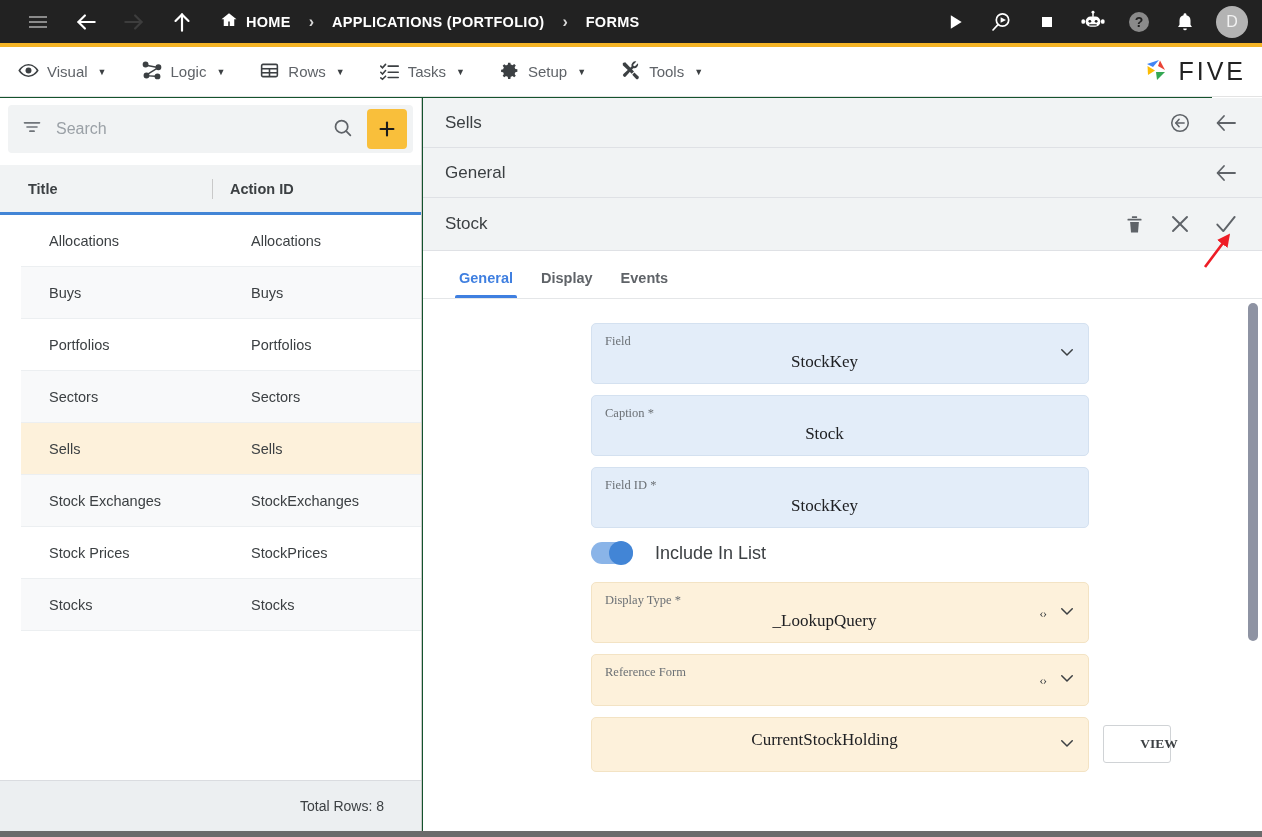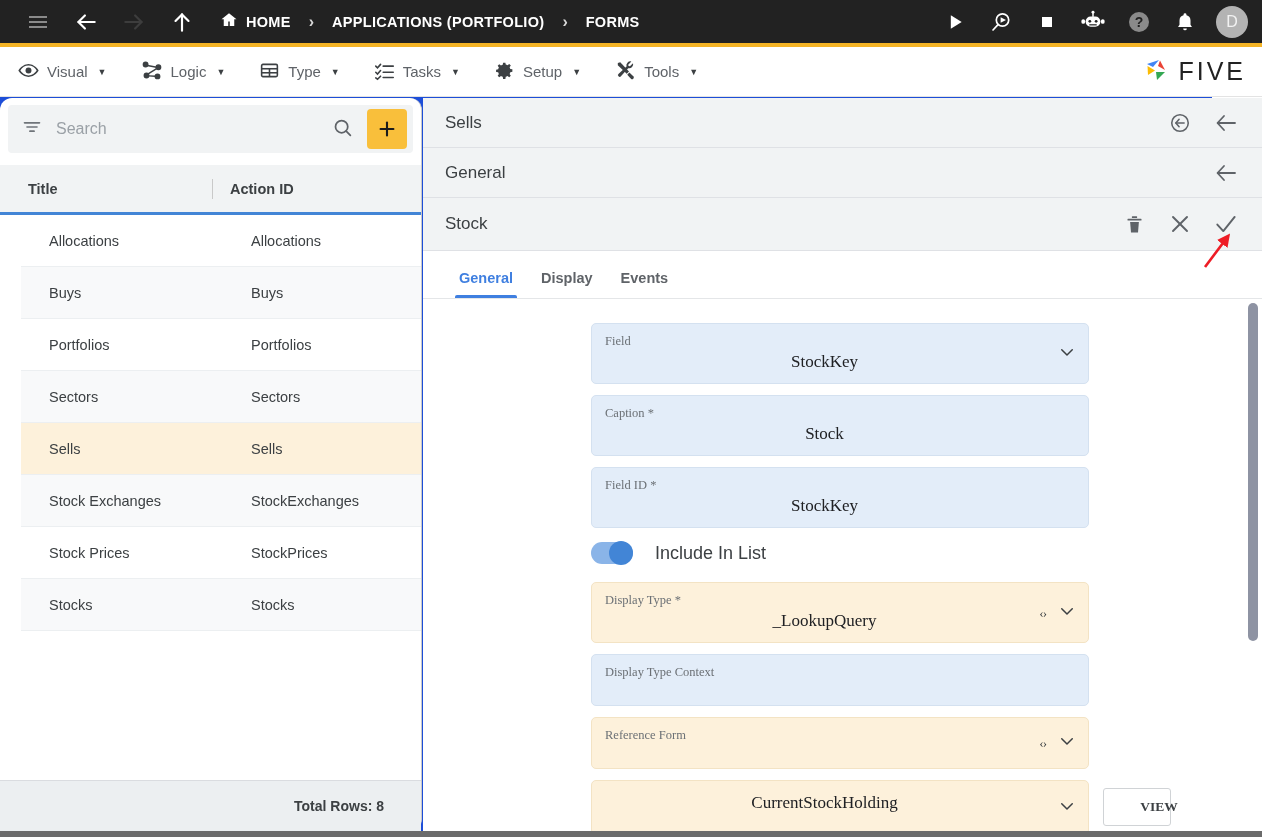--- a/index.html
+++ b/index.html
@@ -1,21 +1,21 @@
 <!DOCTYPE html>
 <html><head>
 <meta charset="utf-8">
 <style>
   * { box-sizing: border-box; margin: 0; padding: 0; }
   html, body {
     width: 1262px; height: 837px;
     font-family: "Liberation Sans", sans-serif;
     background: #fff; overflow: hidden;
   }
-  .app { position: relative; width: 1212px; height: 837px; background:#1d4ed8; }
+  .app { position: relative; width: 1212px; height: 837px; background:#14532d; }
 
   
   .topbar {
     position:absolute; left:0; top:0; width:1262px; height:47px;
     background:#222222; display:flex; align-items:center;
     border-bottom:4px solid #f5b425;
   }
   .tb-icons { display:flex; align-items:center; gap:0px; padding-left:14px; }
   .tb-btn {
     width:48px; height:44px; display:flex; align-items:center; justify-content:center;
@@ -49,21 +49,21 @@
     color:#555a60; font-size:15px;
   }
   .menu-item .caret { font-size:9px; color:#3c4043; margin-left:2px; }
   .menu-item .mtxt { color:#5f6368; }
   .logo { margin-left:auto; margin-right:16px; display:flex; align-items:center; gap:5px; }
   .logo-text { font-size:25px; letter-spacing:3px; color:#222; font-weight:400; }
 
   
   .leftpanel {
     position:absolute; left:0; top:98px; width:422px; height:733px;
-    background:#fff; border-right:1px solid #c9c9c9;border-radius:12px;
+    background:#fff; border-right:1px solid #c9c9c9;
   }
   .searchrow {
     display:flex; align-items:center; height:48px;
     margin:7px 8px 0 8px; background:#f1f3f4; border-radius:4px;
     padding:0 6px 0 14px;
   }
   .search-input {
     flex:1; border:none; outline:none; background:transparent;
     font-size:16px; color:#3c4043; font-family:"Liberation Sans",sans-serif;
     padding-left:14px;
@@ -90,21 +90,21 @@
     border-bottom:1px solid #eceff1; cursor:pointer;margin-left:21px;
   }
   .trow.alt { background:#f8f9fa; }
   .trow.sel { background:#fdf1db; }
   .td { font-size:14.5px; color:#3c4043; }
   .td1 { width:212px; padding-left:28px; }
   .td2 { padding-left:18px; }
   .totalbar {
     position:absolute; left:0; bottom:0; width:421px; height:51px;
     background:#eceff1; display:flex; align-items:center; justify-content:flex-end;
-    padding-right:37px; font-size:14px; font-weight:bold; color:#3c4043;
+    padding-right:37px; font-size:14px; font-weight:normal; color:#3c4043;
     border-top:1px solid #dadce0;
   }
 
   
   .rightpanel {
     position:absolute; left:423px; top:98px; width:839px; height:733px; background:#fff;
   }
   .pbar {
     display:flex; align-items:center; height:50px;
     background:#f1f3f4; border-bottom:1px solid #dfe1e5;
@@ -308,21 +308,21 @@
     </div>
     <div class="menu-item">
       <span>
         <svg width="21" height="21" viewBox="0 0 24 24" fill="none" stroke="#3c4043" stroke-width="1.8">
           <rect x="3" y="5" width="18" height="14" rx="1.5"></rect>
             <line x1="3" y1="10" x2="21" y2="10"></line>
           <line x1="3" y1="14.6" x2="21" y2="14.6"></line>
             <line x1="12" y1="10" x2="12" y2="19"></line>
         </svg>
       </span>
-      <span class="mtxt">Type</span>
+      <span class="mtxt">Rows</span>
       <span class="caret">▼</span>
     </div>
     <div class="menu-item">
       <span>
         <svg width="21" height="21" viewBox="0 0 24 24" fill="none" stroke="#3c4043" stroke-width="1.8" stroke-linecap="round">
           <polyline points="2,7 4,9 7.5,5"></polyline>
             <polyline points="2,14 4,16 7.5,12"></polyline>
             <polyline points="2,20.5 4,22 7.5,18.5"></polyline>
           <line x1="10.5" y1="7" x2="22" y2="7"></line>
             <line x1="10.5" y1="14" x2="22" y2="14"></line>
@@ -541,26 +541,20 @@
               <span class="code-ic">‹›</span>
               <span>
                 <svg width="18" height="18" viewBox="0 0 24 24" fill="none" stroke="#3c4043" stroke-width="2" stroke-linecap="round" stroke-linejoin="round">
                     <polyline points="5,9 12,16 19,9"></polyline>
                   </svg>
               </span>
             </div>
           </div>
         </div>
 
-        <div class="fieldrow">
-          <div class="field tall">
-            <div class="flabel">Display Type Context</div>
-            <div class="fvalue"></div>
-          </div>
-        </div>
 
         <div class="fieldrow">
           <div class="field cream tall">
             <div class="flabel">Reference Form</div>
             <div class="fvalue"></div>
             <div class="ficons">
               <span class="code-ic">‹›</span>
               <span>
                 <svg width="18" height="18" viewBox="0 0 24 24" fill="none" stroke="#3c4043" stroke-width="2" stroke-linecap="round" stroke-linejoin="round">
                     <polyline points="5,9 12,16 19,9"></polyline>

